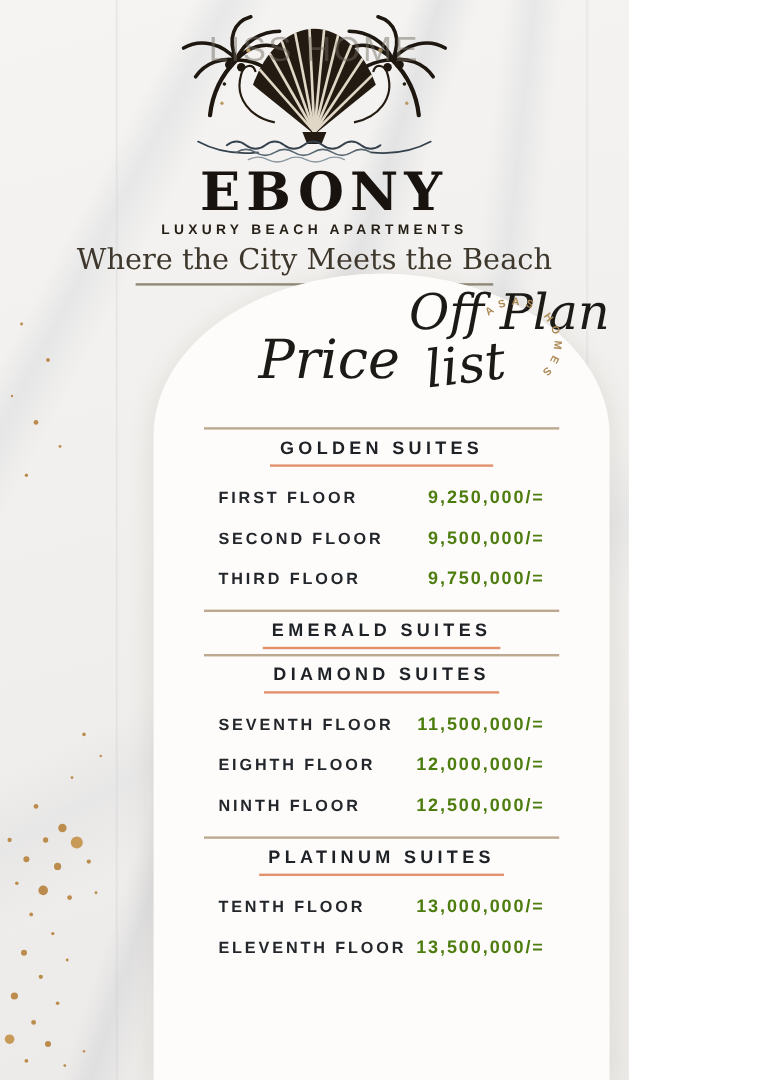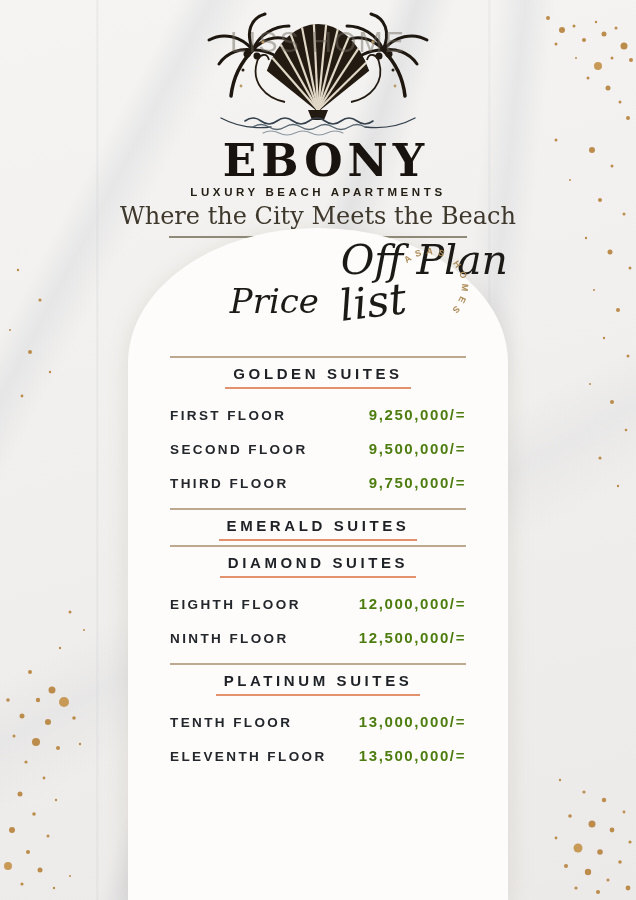--- a/index.html
+++ b/index.html
@@ -1,17 +1,17 @@
 <!DOCTYPE html>
 <html><head>
 <meta charset="utf-8">
 <style>
   html,body{margin:0;padding:0;}
   body{width:636px;height:900px;overflow:hidden;font-family:"Liberation Sans",sans-serif;}
-  .poster{position:relative;width:636px;height:900px;overflow:hidden;
+  .poster{position:relative;width:524px;height:900px;overflow:hidden;
     background-color:#f0efec;
     background-image:
       linear-gradient(108deg, rgba(255,255,255,0) 42%, rgba(198,200,207,.35) 45%, rgba(255,255,255,0) 49%),
       linear-gradient(118deg, rgba(255,255,255,0) 16%, rgba(203,205,212,.30) 19%, rgba(255,255,255,0) 23%),
       linear-gradient(96deg,  rgba(255,255,255,0) 68%, rgba(200,202,210,.28) 72%, rgba(255,255,255,0) 76%),
       linear-gradient(152deg, rgba(255,255,255,0) 55%, rgba(206,208,214,.22) 60%, rgba(255,255,255,0) 66%),
       linear-gradient(90deg,  rgba(255,255,255,0) 96px, rgba(190,191,197,.25) 97px, rgba(255,255,255,0) 99px),
       linear-gradient(90deg,  rgba(255,255,255,0) 488px, rgba(190,191,197,.22) 489px, rgba(255,255,255,0) 491px),
       linear-gradient(165deg, #f5f4f2 0%, #eceae8 100%);
   }
@@ -27,31 +27,31 @@
   .brand-tagline{margin-top:4px;font-family:"DejaVu Serif",serif;font-size:24px;color:#3e372c;}
   .tagline-rule{width:298px;height:2px;background:#6f6852;opacity:.75;margin:6px auto 0;}
   
   .card{position:absolute;left:128px;top:228px;width:380px;height:672px;z-index:2;
     background:#fdfcfa;border-radius:190px 190px 0 0 / 135px 135px 0 0;
     box-shadow:0 4px 22px rgba(120,110,95,.16);}
   .heading{position:relative;height:116px;padding-top:12px;}
   .heading-line1{text-align:right;margin-left:26px;font-family:"DejaVu Serif",serif;font-style:italic;
     font-size:41px;color:#1c1a17;line-height:1;}
   .heading-line2{text-align:center;margin-top:-4px;color:#1c1a17;line-height:1;}
-  .heading-price{font-family:"DejaVu Serif",serif;font-style:italic;font-size:34px;}
+  .heading-price{font-family:"DejaVu Serif",serif;font-style:italic;font-size:45px;}
   .heading-list{display:inline-block;font-family:"DejaVu Serif",serif;font-style:italic;font-size:43px;
     margin-left:16px;transform:rotate(-7deg) translateY(4px);}
   .badge{position:absolute;left:266px;top:14px;}
   .price-body{padding:0 42px;}
   .rule{height:2px;background:#b29a7d;opacity:.85;}
   .section-title{width:fit-content;margin:7px auto 0;padding:0 8px 5px;text-align:center;
     font-size:15px;font-weight:700;letter-spacing:3.6px;color:#1e2126;
     border-bottom:2px solid #e2916c;}
   .rows{margin-top:6px;}
-  .row{display:flex;justify-content:space-between;align-items:baseline;margin:17px 0;}
+  .row{display:flex;justify-content:space-between;align-items:baseline;margin:17px 12px;}
   .row-label{font-size:13.5px;font-weight:700;letter-spacing:2.4px;color:#23262b;}
   .row-price{font-size:15px;font-weight:700;letter-spacing:1.6px;color:#4d7c0f;}
   .section{margin-bottom:4px;}
 </style>
 </head>
 <body>
 
 <div class="poster">
 
   <svg class="splatter" width="636" height="900" viewBox="0 0 636 900">
@@ -275,20 +275,24 @@
       <section class="section">
         <div class="rule"></div>
         <h2 class="section-title">EMERALD SUITES</h2>
       </section>
 
       <section class="section">
         <div class="rule"></div>
         <h2 class="section-title">DIAMOND SUITES</h2>
         <div class="rows">
           <div class="row">
+            <span class="row-label">SEVENTH FLOOR</span>
+            <span class="row-price">11,500,000/=</span>
+          </div>
+          <div class="row">
             <span class="row-label">EIGHTH FLOOR</span>
             <span class="row-price">12,000,000/=</span>
           </div>
           <div class="row">
             <span class="row-label">NINTH FLOOR</span>
             <span class="row-price">12,500,000/=</span>
           </div>
         </div>
       </section>
 

